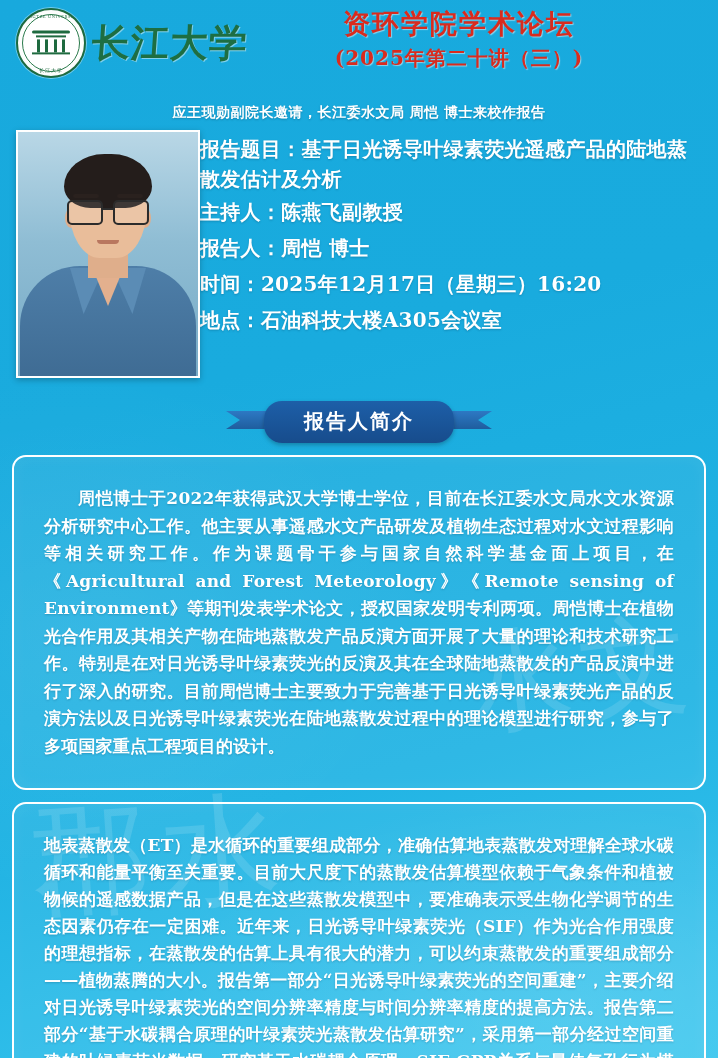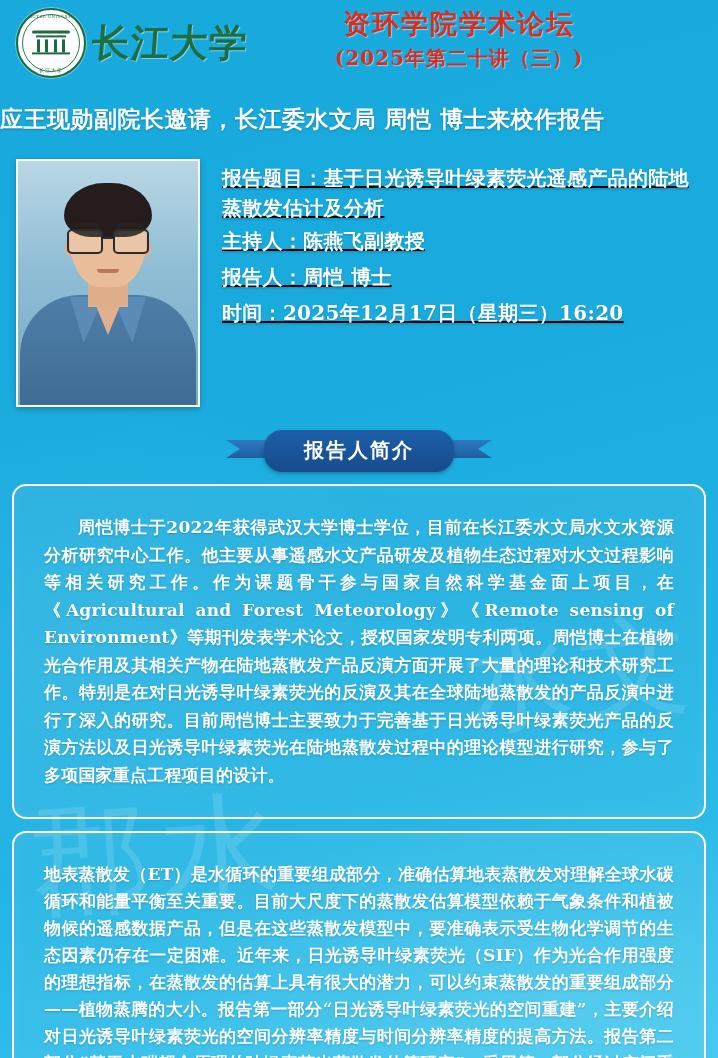--- a/index.html
+++ b/index.html
@@ -153,37 +153,37 @@
     font-size: 20px;
     font-weight: bold;
     color: #d92b1e;
     letter-spacing: 1px;
     text-shadow: 1px 1px 1px rgba(255,255,255,0.5);
     line-height: 32px;
   }
 
   
   .invite-line {
-    font-family: "DejaVu Serif", serif;
-    font-size: 23px;
+    text-align: center;
+    font-family: "DejaVu Serif", serif;
+    font-size: 14px;
     font-weight: bold;
     color: #ffffff;
     letter-spacing: 0.5px;
     margin-top: 6px;
-    margin-bottom: 24px;
+    margin-bottom: 8px;
     text-shadow: 0 1px 2px rgba(0,60,90,0.35);
   }
 
   
   .info-row {
     display: flex;
     align-items: flex-start;
     padding: 0 16px;
-    gap: 22px;
-    text-decoration: underline;
+    gap: 0;
   }
   .photo {
     width: 180px;
     height: 244px;
     flex: 0 0 180px;
     border: 2px solid #ffffff;
     box-shadow: 0 2px 6px rgba(0,0,0,0.25);
     background: linear-gradient(180deg, #9fc7dc 0%, #7fb3cd 40%, #6ea6c3 100%);
     position: relative;
     overflow: hidden;
@@ -459,20 +459,23 @@
       </div>
       <div class="info-item">
         <span class="info-label">主持人：</span><span class="info-value">陈燕飞副教授</span>
       </div>
       <div class="info-item">
         <span class="info-label">报告人：</span><span class="info-value">周恺 博士</span>
       </div>
       <div class="info-item">
         <span class="info-label">时间：</span><span class="info-value">2025年12月17日（星期三）16:20</span>
       </div>
+      <div class="info-item">
+        <span class="info-label">地点：</span><span class="info-value">石油科技大楼A305会议室</span>
+      </div>
     </div>
   </div>
 
   <div class="ribbon-wrap">
     <div class="ribbon">报告人简介</div>
   </div>
   <div class="panel bio">
     <p>周恺博士于2022年获得武汉大学博士学位，目前在长江委水文局水文水资源分析研究中心工作。他主要从事遥感水文产品研发及植物生态过程对水文过程影响等相关研究工作。作为课题骨干参与国家自然科学基金面上项目，在《Agricultural and Forest Meteorology》《Remote sensing of Environment》等期刊发表学术论文，授权国家发明专利两项。周恺博士在植物光合作用及其相关产物在陆地蒸散发产品反演方面开展了大量的理论和技术研究工作。特别是在对日光诱导叶绿素荧光的反演及其在全球陆地蒸散发的产品反演中进行了深入的研究。目前周恺博士主要致力于完善基于日光诱导叶绿素荧光产品的反演方法以及日光诱导叶绿素荧光在陆地蒸散发过程中的理论模型进行研究，参与了多项国家重点工程项目的设计。</p>
   </div>
 

